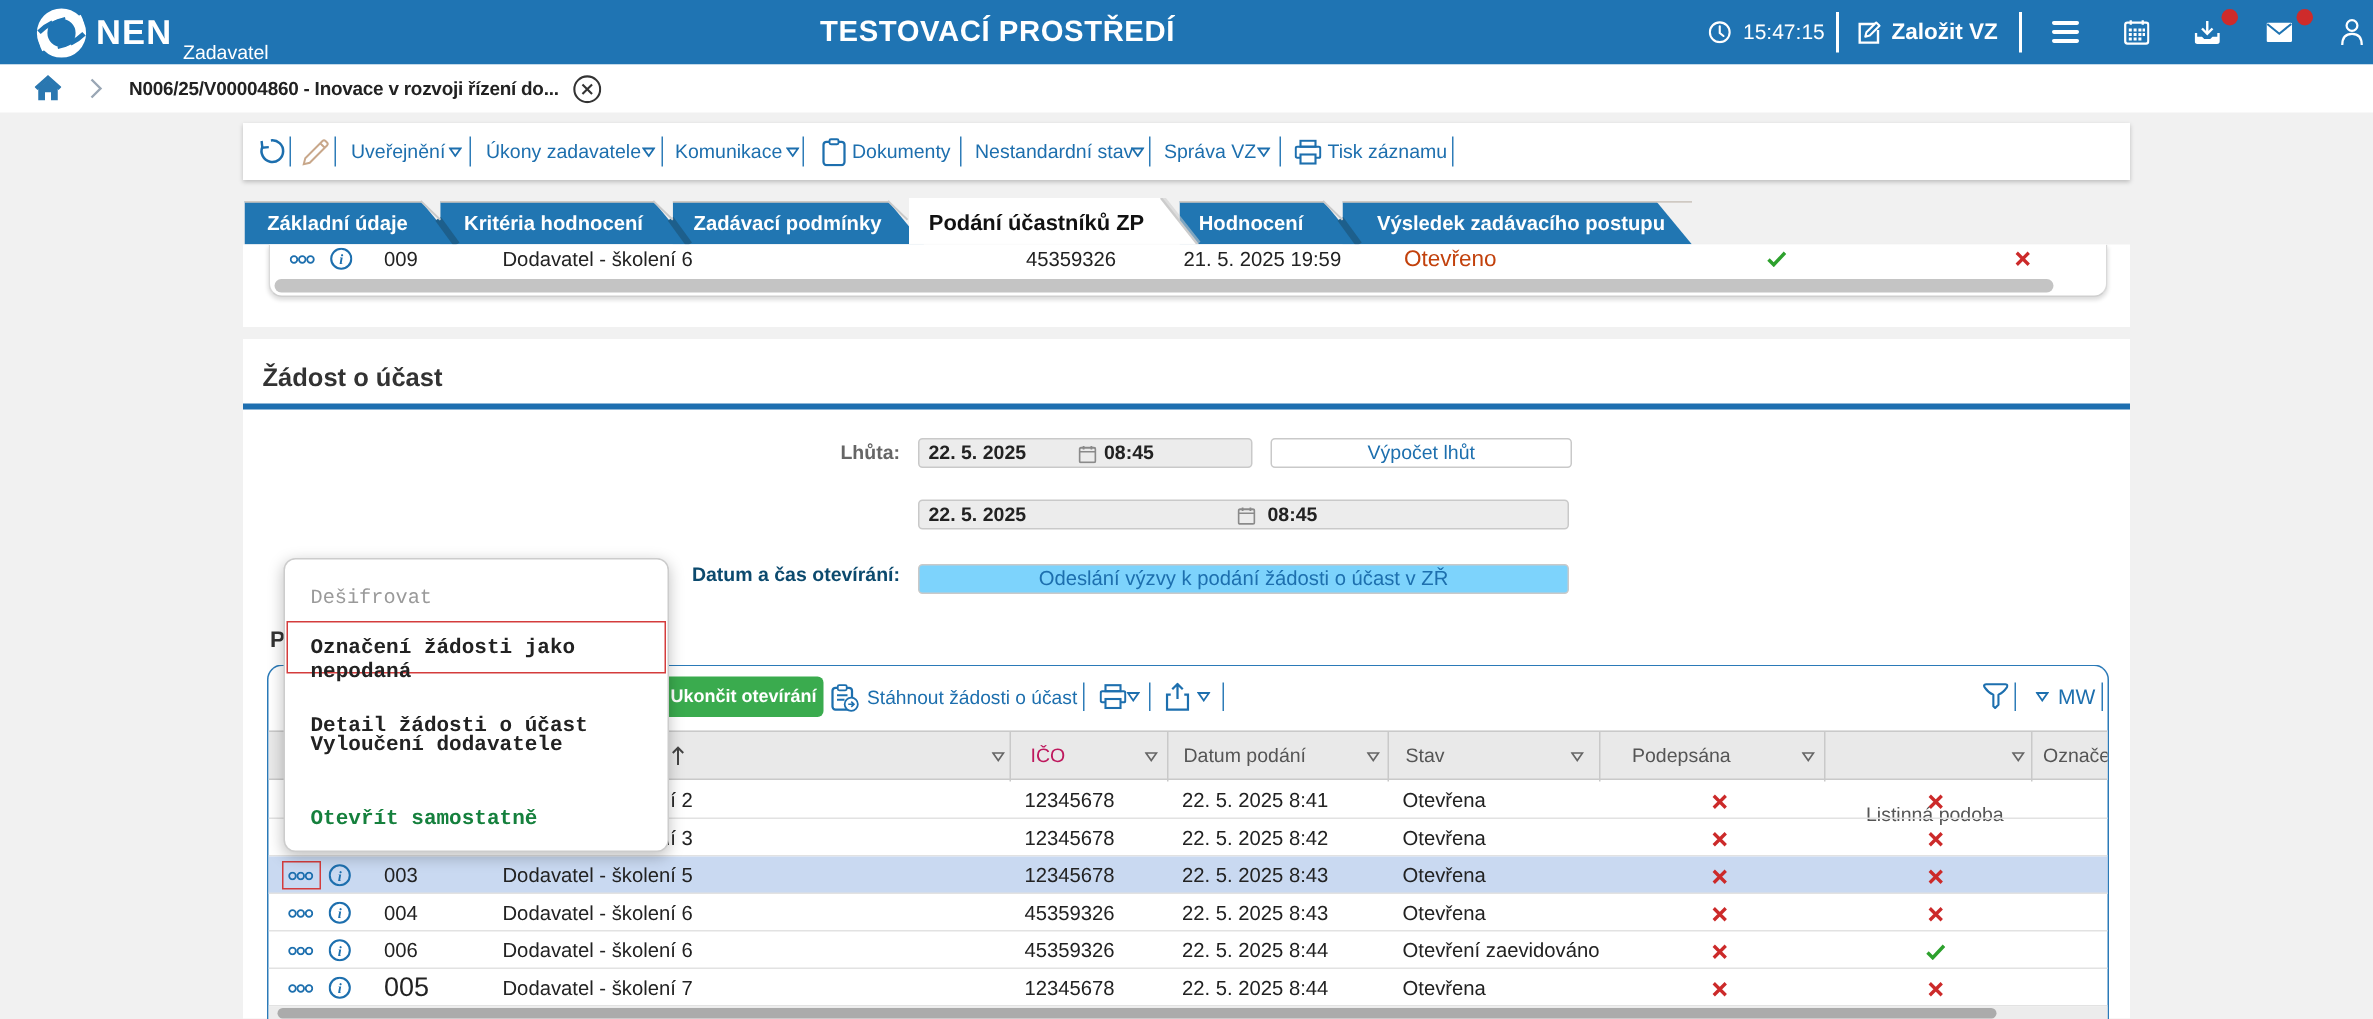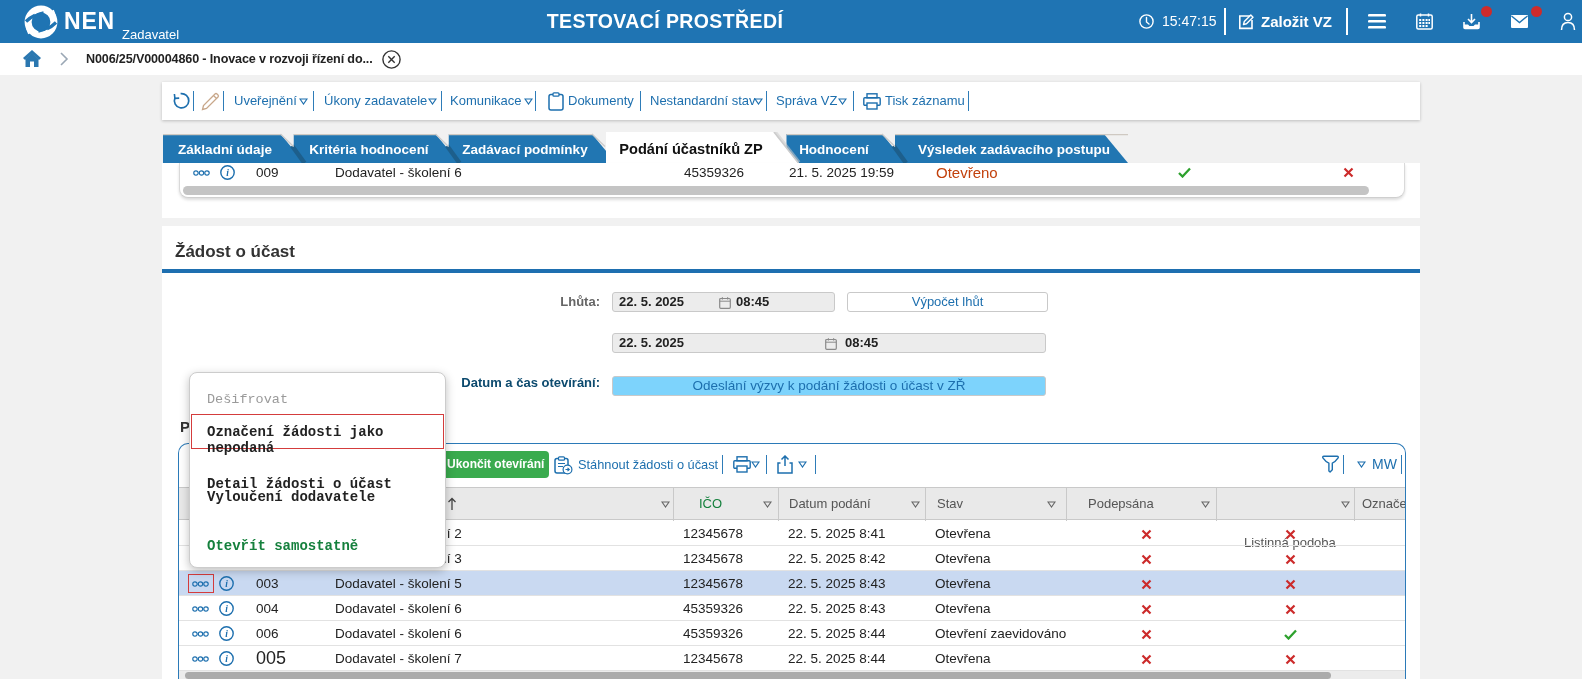--- a/index.html
+++ b/index.html
@@ -299,21 +299,21 @@
     <div class="ab" style="left:0;top:43px;width:1228px;height:33px;background:#e9e9e9;border-top:1px solid #c9c9c9;border-bottom:1px solid #c9c9c9;">
       <div class="ab" style="left:494px;top:0;width:1px;height:33px;background:#c9c9c9;"></div>
       <div class="ab" style="left:599px;top:0;width:1px;height:33px;background:#c9c9c9;"></div>
       <div class="ab" style="left:746px;top:0;width:1px;height:33px;background:#c9c9c9;"></div>
       <div class="ab" style="left:887px;top:0;width:1px;height:33px;background:#c9c9c9;"></div>
       <div class="ab" style="left:1037px;top:0;width:1px;height:33px;background:#c9c9c9;"></div>
       <div class="ab" style="left:1175px;top:0;width:1px;height:33px;background:#c9c9c9;"></div>
       <svg class="ab" style="left:268px;top:9px;" width="10" height="14" viewBox="0 0 10 14">
             <path d="M5 13 V2 M1.5 5 L5 1.5 L8.5 5" fill="none" stroke="#444" stroke-width="1.3"></path>
           </svg>
-      <div class="ab" style="left:520px;top:0;line-height:32px;font-size:13px;color:#15803d;">IČO</div>
+      <div class="ab" style="left:508px;top:0;line-height:32px;font-size:13px;color:#be185d;">IČO</div>
       <div class="ab" style="left:610px;top:0;line-height:32px;font-size:13px;color:#555;">Datum podání</div>
       <div class="ab" style="left:758px;top:0;line-height:32px;font-size:13px;color:#555;">Stav</div>
       <div class="ab" style="left:909px;top:0;line-height:32px;font-size:13px;color:#555;">Podepsána</div>
       <div class="ab" style="left:1065px;top:0;line-height:32px;font-size:13px;color:#555;margin-top:39px;">Listinná podoba</div>
       <div class="ab" style="left:1183px;top:0;line-height:32px;font-size:13px;color:#555;">Označe</div>
       <svg class="ab" style="left:482px;top:13px;" width="9" height="7" viewBox="0 0 9 7">
             <path d="M1 1 H8 L4.5 6 Z" fill="none" stroke="#666" stroke-width="1.1"></path>
           </svg>
       <svg class="ab" style="left:584px;top:13px;" width="9" height="7" viewBox="0 0 9 7">
             <path d="M1 1 H8 L4.5 6 Z" fill="none" stroke="#666" stroke-width="1.1"></path>

